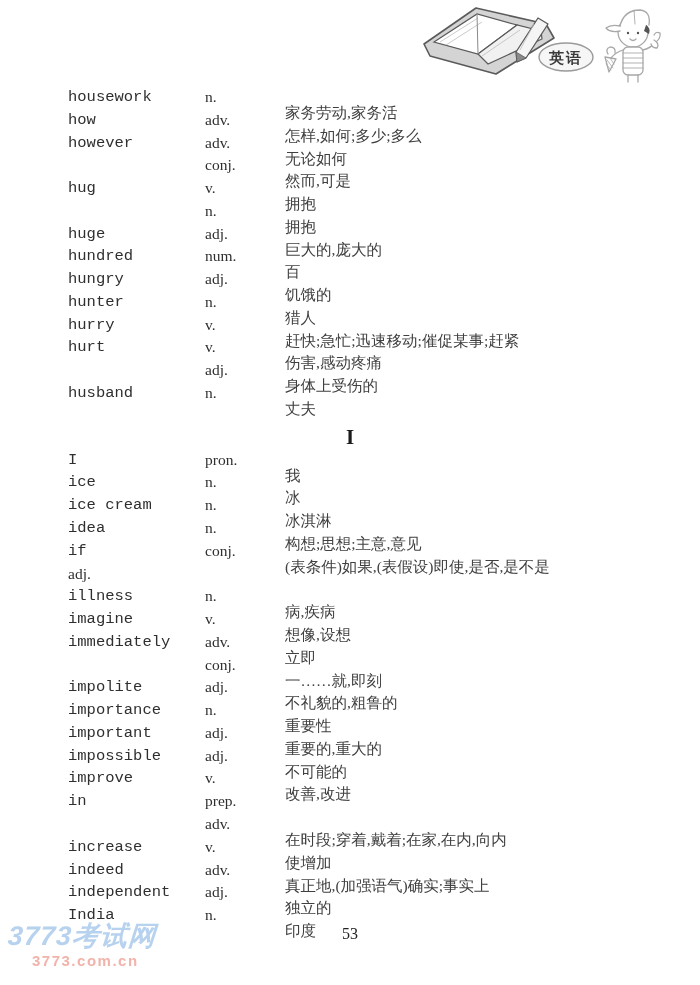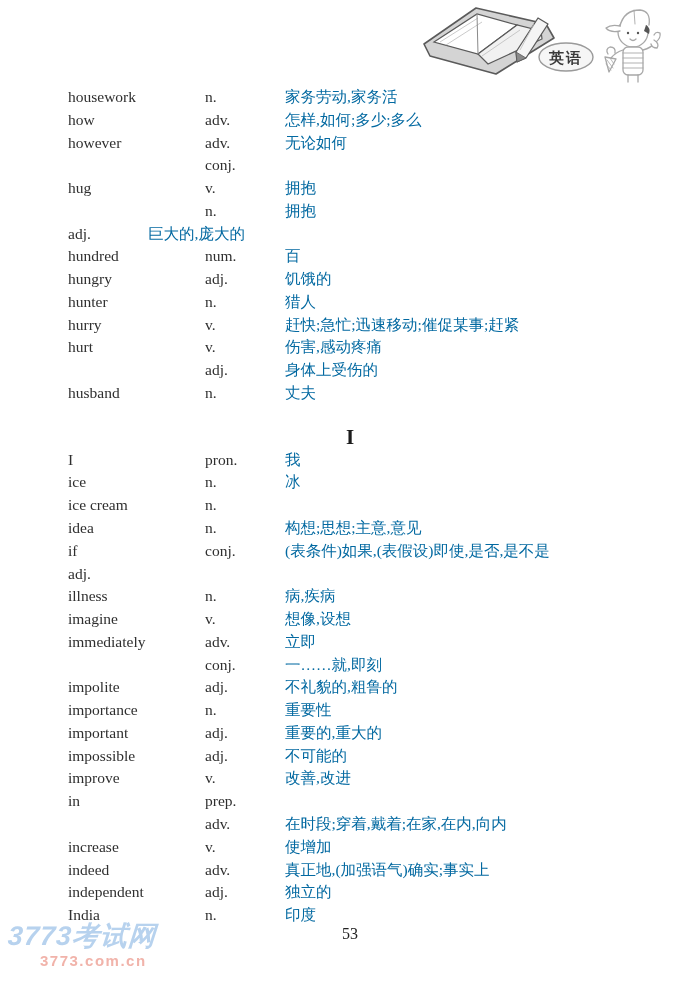--- a/index.html
+++ b/index.html
@@ -14,39 +14,39 @@
     position:absolute;top:0;right:28px;width:252px;height:92px;
   }
   
   #vocab{
     position:absolute;left:68px;top:86px;width:564px;
   }
   .row{
     display:flex;height:22.77px;line-height:22.77px;
     font-size:15.5px;white-space:nowrap;
   }
-  .row .w{width:137px;flex:0 0 137px;}
+  .row .w{width:137px;flex:0 0 137px;font-family:Liberation Mono, monospace;}
   .row .p{width:80px;flex:0 0 80px;}
-  .row .d{flex:1;color:#0369a1;}
+  .row .d{flex:1;color:#404040;margin-top:16px;}
   .section-header{
     height:24px;line-height:24px;margin-top:20px;
     text-align:center;font-weight:bold;font-size:21px;color:#1c1c1c;
   }
   
   .watermark{
     position:absolute;left:8px;top:918px;width:200px;
     font-family:"Liberation Sans","DejaVu Sans",sans-serif;
     pointer-events:none;
   }
   .wm1{
     font-size:27px;font-weight:bold;font-style:italic;
     color:#b7d2ee;letter-spacing:1px;transform:skewX(-4deg);
   }
   .wm2{
-    margin-left:32px;margin-top:-2px;
+    margin-left:24px;margin-top:-2px;
     font-size:15px;font-weight:bold;color:#f1b3aa;letter-spacing:1.5px;
   }
   
   .page-number{
     position:absolute;left:0;right:0;top:925px;
     text-align:center;font-size:16px;color:#222;
   }
 </style>
 </head>
 <body>
@@ -108,32 +108,34 @@
       <span class="d">怎样,如何;多少;多么</span>
     </div>
     <div class="row">
       <span class="w">however</span>
       <span class="p">adv.</span>
       <span class="d">无论如何</span>
     </div>
     <div class="row">
       <span class="w"></span>
       <span class="p">conj.</span>
+      <span class="d">然而,可是</span>
     </div>
     <div class="row">
       <span class="w">hug</span>
       <span class="p">v.</span>
       <span class="d">拥抱</span>
     </div>
     <div class="row">
       <span class="w"></span>
       <span class="p">n.</span>
       <span class="d">拥抱</span>
     </div>
     <div class="row">
+      <span class="w">huge</span>
       <span class="p">adj.</span>
       <span class="d">巨大的,庞大的</span>
     </div>
     <div class="row">
       <span class="w">hundred</span>
       <span class="p">num.</span>
       <span class="d">百</span>
     </div>
     <div class="row">
       <span class="w">hungry</span>
@@ -172,20 +174,21 @@
       <span class="d">我</span>
     </div>
     <div class="row">
       <span class="w">ice</span>
       <span class="p">n.</span>
       <span class="d">冰</span>
     </div>
     <div class="row">
       <span class="w">ice cream</span>
       <span class="p">n.</span>
+      <span class="d">冰淇淋</span>
     </div>
     <div class="row">
       <span class="w">idea</span>
       <span class="p">n.</span>
       <span class="d">构想;思想;主意,意见</span>
     </div>
     <div class="row">
       <span class="w">if</span>
       <span class="p">conj.</span>
       <span class="d">(表条件)如果,(表假设)即使,是否,是不是</span>

